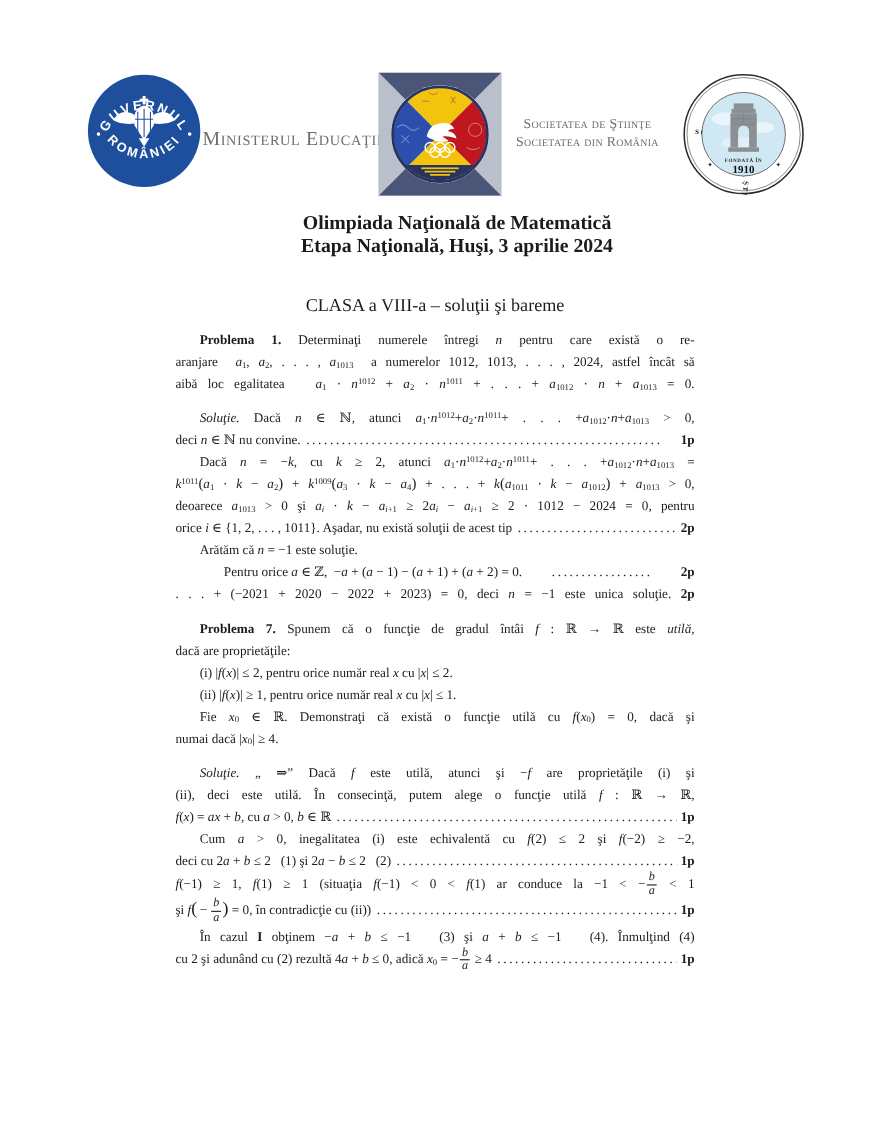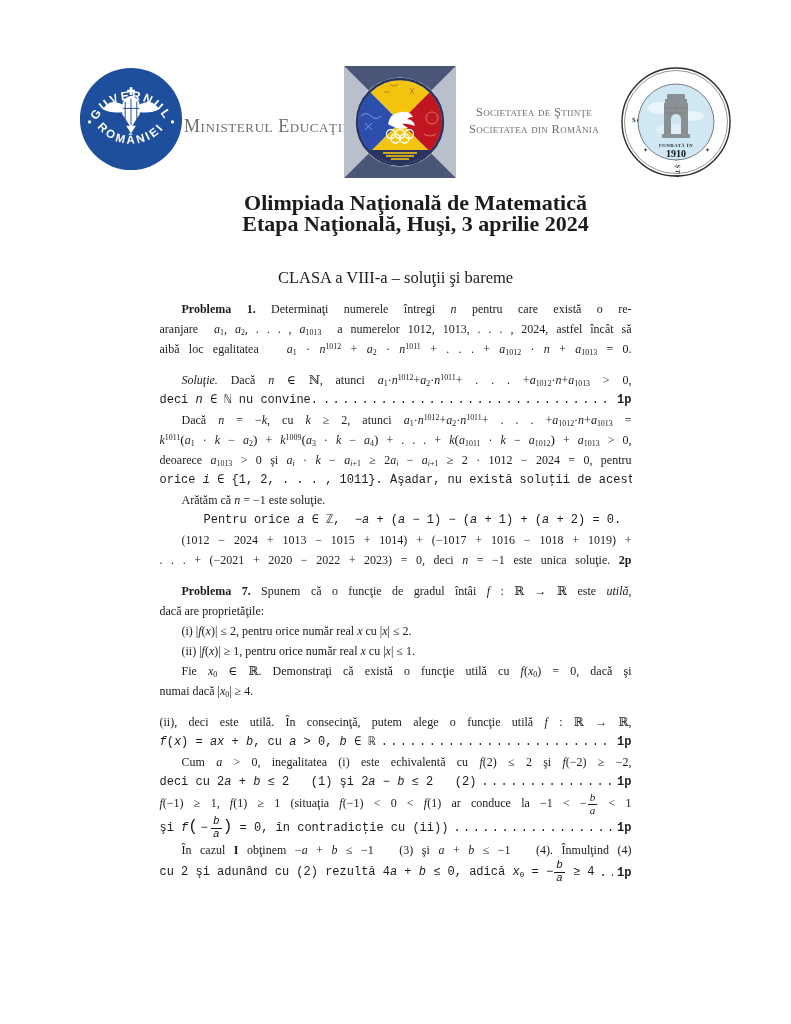--- a/index.html
+++ b/index.html
@@ -21,30 +21,30 @@
               font-size:12.5px; letter-spacing:2.2px; }
   .gov-arc-b{ fill:#fff; font-family:"Liberation Sans",sans-serif; font-weight:bold;
               font-size:12px; letter-spacing:2.6px; }
   .ringtext { font-size:6.4px; letter-spacing:1.05px; fill:#222; font-weight:bold; }
   .founded  { font-size:4.6px; letter-spacing:.55px; fill:#222; font-weight:bold; }
   .year     { font-size:10px; font-weight:bold; fill:#111; }
   .star     { font-size:6px; fill:#222; }
 
   
   .title   { margin-top:2px; text-align:center; font-weight:bold;
-             font-size:22px; line-height:21px;padding-left:40px; }
+             font-size:18px; line-height:21px;padding-left:40px; }
   .heading { margin-top:34px; text-align:center; font-weight:normal; font-size:16.5px; }
 
   
   .content { margin:6px auto 0; width:472px; font-size:12px; line-height:20px; }
   .para.space { margin-top:11px; }
   .line { min-height:20px; }
   .line.just { text-align:justify; text-align-last:justify; }
   .line.ind  { text-indent:22px; }
-  .leader { display:flex; align-items:baseline; overflow:hidden;font-family:Liberation Mono, monospace; }
+  .leader { display:flex; align-items:baseline; overflow:hidden; }
   .leader .lt { white-space:nowrap; }
   .leader.ind .lt { padding-left:22px; }
   .dots { flex:1 1 0; overflow:hidden; white-space:nowrap;
           letter-spacing:.2em; margin:0 2px 0 5px; }
   .pts  { font-weight:bold; margin-left:2px; }
   sub,sup { font-size:66%; line-height:0; }
   sup { vertical-align:.5em; }
   sub { vertical-align:-.2em; }
   .big  { font-size:112%; }
   .bigp { font-size:135%; }
@@ -189,32 +189,32 @@
           <span class="lt">orice <i>i</i> ∈ {1, 2, . . . , 1011}. Aşadar, nu există soluţii de acest tip</span>
           <span class="dots">............................................................</span>
           <b class="pts">2p</b>
         </div>
         <div class="line ind">Arătăm că <i>n</i> = −1 este soluţie.</div>
         <div class="line leader ind">
           <span class="lt">Pentru orice <i>a</i> ∈ ℤ, &nbsp;−<i>a</i> + (<i>a</i> − 1) − (<i>a</i> + 1) + (<i>a</i> + 2) = 0.</span>
           <span class="dots">............................................................</span>
           <b class="pts">2p</b>
         </div>
-        <div class="line just ind">(1012 − 2024 + 1013 − 1015 + 1014) + (−1017 + 1016 − 1018 + 1019) +</div>
         <div class="line just">. . . + (−2021 + 2020 − 2022 + 2023) = 0, deci <i>n</i> = −1 este unica soluţie. <b>2p</b></div>
       </div>
       <div class="para space">
         <div class="line just ind"><b>Problema 7.</b> Spunem că o funcţie de gradul întâi <i>f</i> : ℝ → ℝ este <i>utilă</i>,</div>
         <div class="line">dacă are proprietăţile:</div>
         <div class="line ind">(i) |<i>f</i>(<i>x</i>)| ≤ 2, pentru orice număr real <i>x</i> cu |<i>x</i>| ≤ 2.</div>
         <div class="line ind">(ii) |<i>f</i>(<i>x</i>)| ≥ 1, pentru orice număr real <i>x</i> cu |<i>x</i>| ≤ 1.</div>
         <div class="line just ind">Fie <i>x</i><sub>0</sub> ∈ ℝ. Demonstraţi că există o funcţie utilă cu <i>f</i>(<i>x</i><sub>0</sub>) = 0, dacă şi</div>
         <div class="line">numai dacă |<i>x</i><sub>0</sub>| ≥ 4.</div>
       </div>
       <div class="para space">
+        <div class="line just ind"><i>Soluţie.</i> „ ⇒” Dacă <i>f</i> este utilă, atunci şi −<i>f</i> are proprietăţile (i) şi</div>
         <div class="line just">(ii), deci este utilă. În consecinţă, putem alege o funcţie utilă <i>f</i> : ℝ → ℝ,</div>
         <div class="line leader">
           <span class="lt"><i>f</i>(<i>x</i>) = <i>ax</i> + <i>b</i>, cu <i>a</i> &gt; 0, <i>b</i> ∈ ℝ</span>
           <span class="dots">............................................................</span>
           <b class="pts">1p</b>
         </div>
         <div class="line just ind">Cum <i>a</i> &gt; 0, inegalitatea (i) este echivalentă cu <i>f</i>(2) ≤ 2 şi <i>f</i>(−2) ≥ −2,</div>
         <div class="line leader">
           <span class="lt">deci cu 2<i>a</i> + <i>b</i> ≤ 2 &nbsp;&nbsp;(1) şi 2<i>a</i> − <i>b</i> ≤ 2 &nbsp;&nbsp;(2)</span>
           <span class="dots">............................................................</span>

